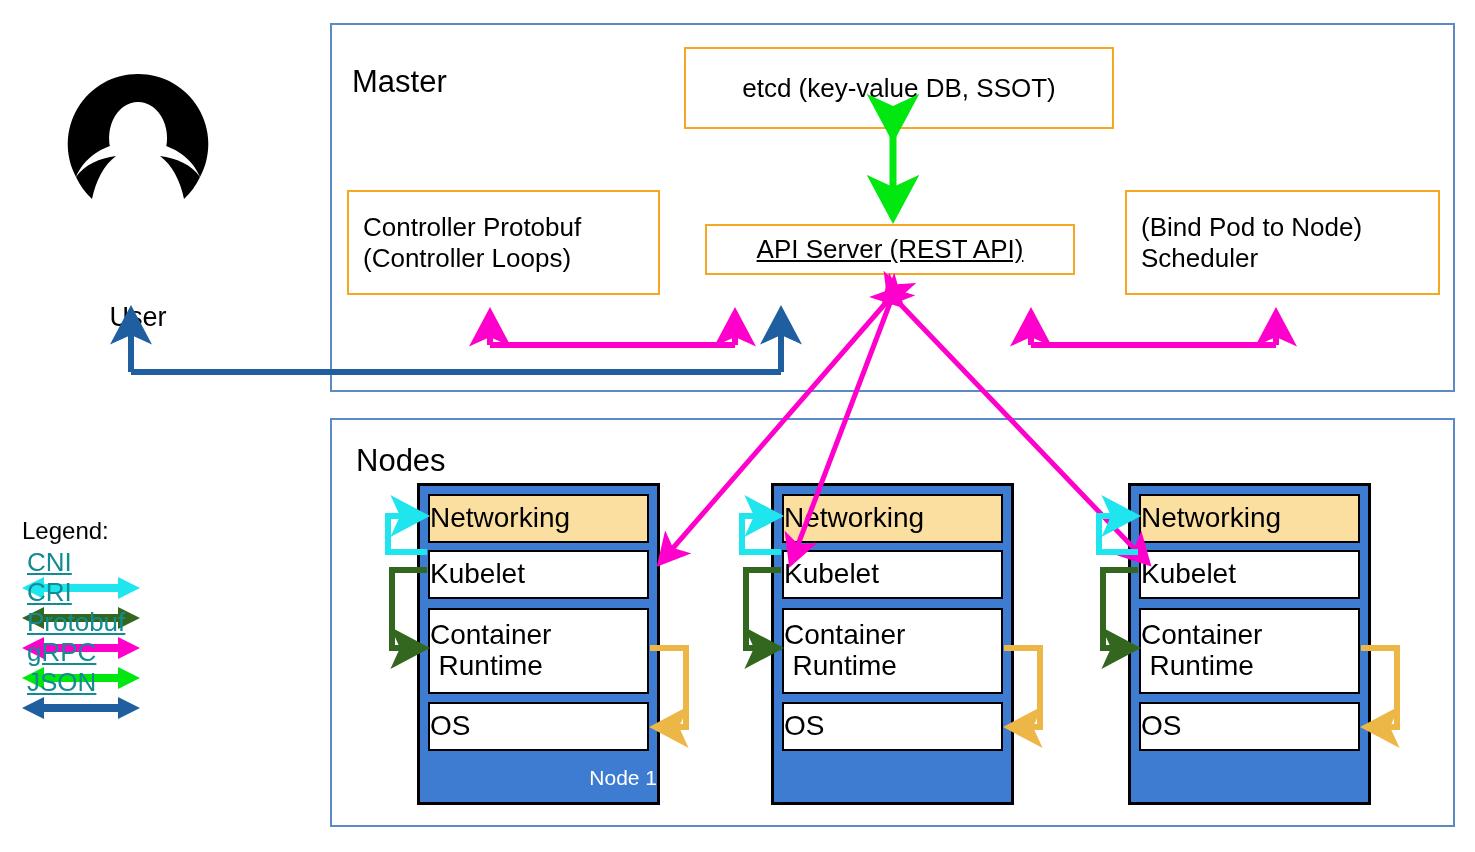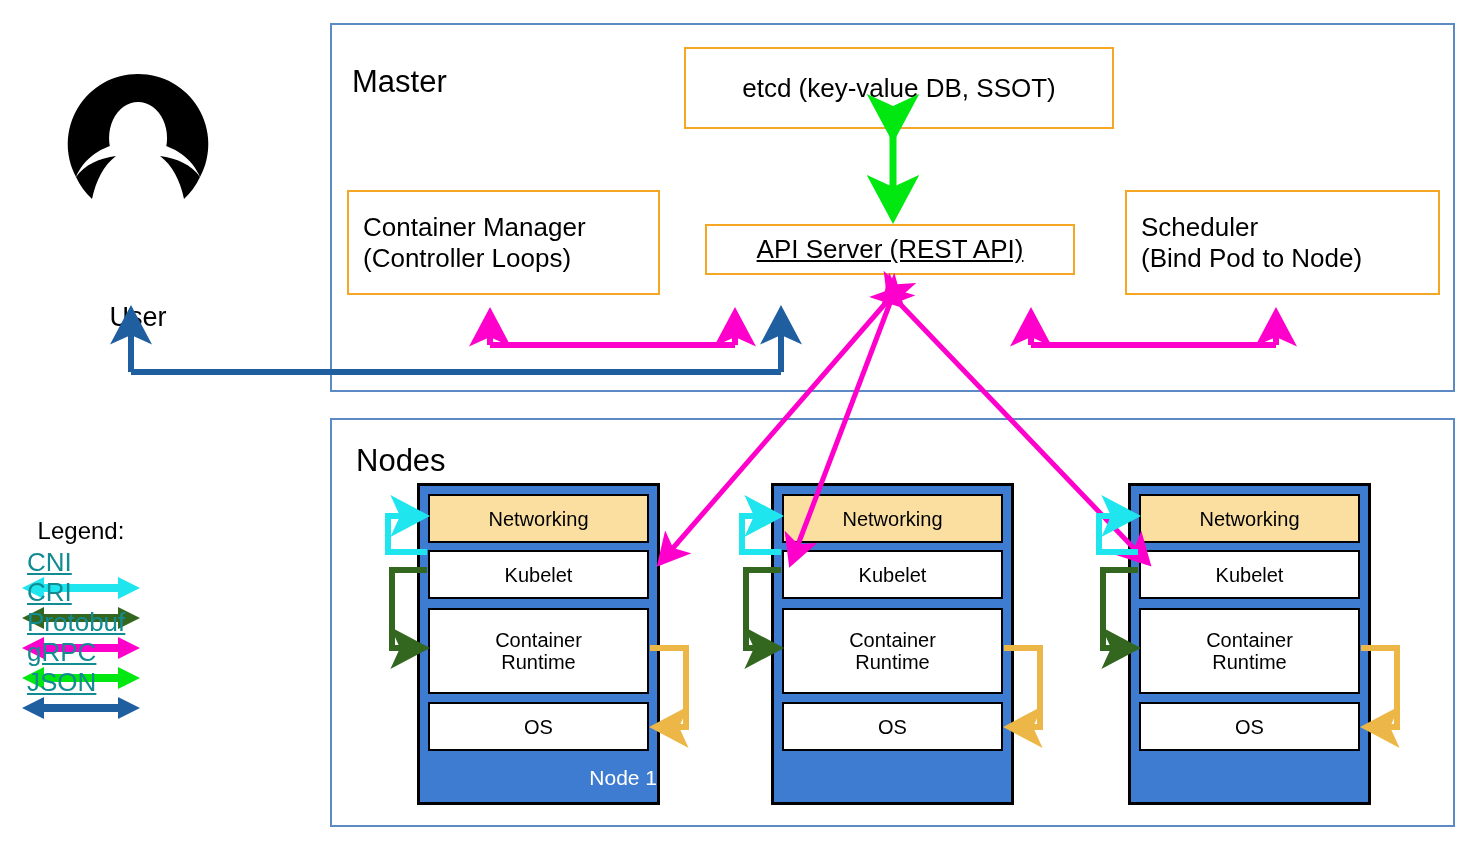--- a/index.html
+++ b/index.html
@@ -16,31 +16,31 @@
         display:flex;align-items:center;justify-content:center;text-align:center;
         font-size:26px;line-height:1.18;color:#000;}
   .mbox.left{justify-content:flex-start;padding-left:14px;text-align:left;}
 
   
   #user-avatar{position:absolute;width:144px;height:144px;}
   #user-label{position:absolute;font-size:27px;text-align:center;width:180px;}
 
   
   #legend{position:absolute;}
-  #legend-title{font-size:24px;color:#000;margin-bottom:3px;line-height:1.25;text-align:center;}
+  #legend-title{font-size:24px;color:#000;margin-bottom:3px;line-height:1.25;}
   .legend-row{display:flex;align-items:center;height:30px;flex-direction:column;}
   .legend-label{width:108px;font-size:26px;color:#128b92;text-decoration:underline;
                 line-height:1;white-space:nowrap;}
   .legend-arrow{width:118px;height:26px;}
 
   
   .node{position:absolute;background:#3d7cd1;border:3px solid #000;box-sizing:border-box;}
   .node-slot{position:absolute;left:8px;right:8px;border:2px solid #000;background:#fff;
-             box-sizing:border-box;display:flex;align-items:center;justify-content:center;
-             text-align:center;font-size:20px;line-height:1.1;color:#000;}
+             box-sizing:border-box;display:flex;align-items:center;
+             text-align:center;font-size:28px;line-height:1.1;color:#000;}
   .node-slot.net{background:#fadfa1;}
   .node-name{position:absolute;left:0;right:0;text-align:right;color:#fff;font-size:21px;}
 
   svg.overlay{position:absolute;left:0;top:0;width:1475px;height:852px;pointer-events:none;}
 </style>
 </head>
 <body>
 
 <div id="user-avatar" class="abs" style="left:66px;top:72px;">
   <svg viewBox="0 0 144 144" width="144" height="144">
@@ -58,33 +58,33 @@
 
 <div class="group" style="left:330px;top:23px;width:1125px;height:369px;"></div>
 <div class="group-title" style="left:352px;top:66px;">Master</div>
 
 <div class="mbox" style="left:678px;top:47px;width:430px;height:82px;margin-left:6px;">
   <span>etcd (key-value DB, SSOT)</span>
 </div>
 
 <div class="mbox left" style="left:347px;top:190px;width:313px;height:105px;">
   <span style="display:block;">
-    <span style="display:block;">Container Manager</span>
+    <span style="display:block;">Controller Protobuf</span>
     <span style="display:block;">(Controller Loops)</span>
   </span>
 </div>
 
 <div class="mbox" style="left:705px;top:224px;width:370px;height:51px;text-decoration:underline;">
   <span>API Server (REST API)</span>
 </div>
 
 <div class="mbox left" style="left:1125px;top:190px;width:315px;height:105px;">
   <span style="display:block;">
+    <span style="display:block;">(Bind Pod to Node)</span>
     <span style="display:block;">Scheduler</span>
-    <span style="display:block;">(Bind Pod to Node)</span>
   </span>
 </div>
 
 <div class="group" style="left:330px;top:418px;width:1125px;height:409px;"></div>
 <div class="group-title" style="left:356px;top:445px;">Nodes</div>
 
 <div class="node" style="left:417px;top:483px;width:243px;height:322px;">
   <div class="node-slot net" style="top:8px;height:49px;">
     <span>Networking</span>
   </div>

